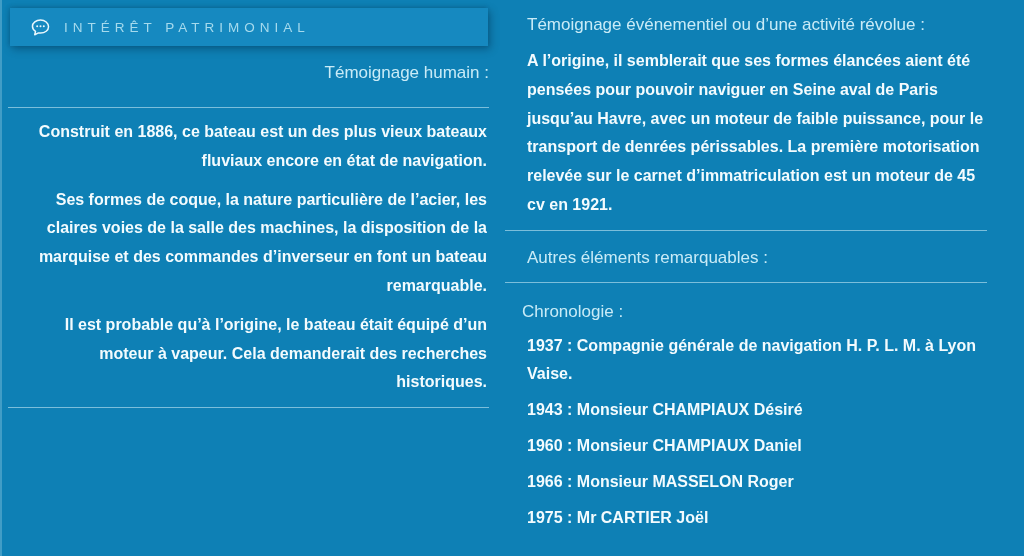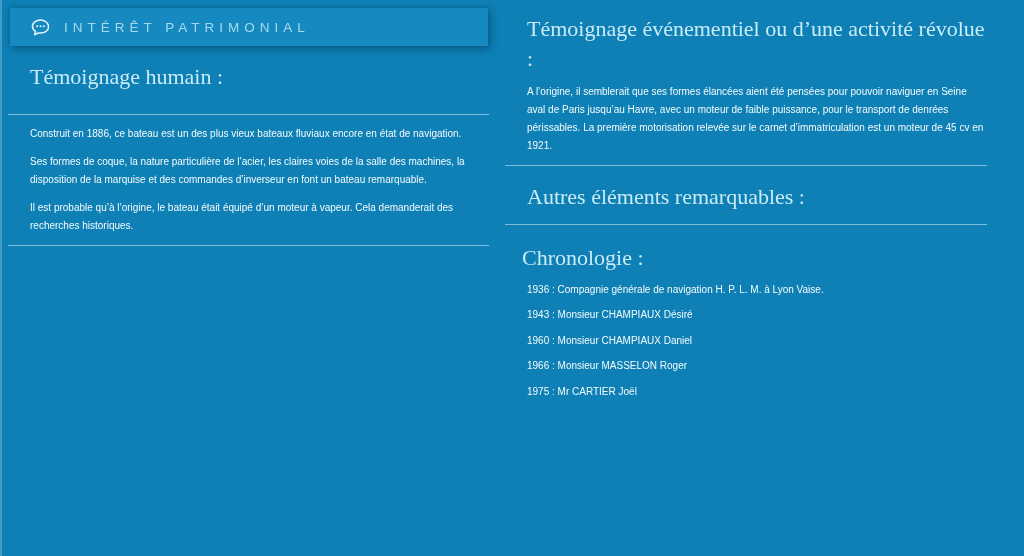--- a/index.html
+++ b/index.html
@@ -13,44 +13,44 @@
     font-family:"Liberation Sans","DejaVu Sans",sans-serif;
     color:var(--body);
     overflow:hidden;
     position:relative;
   }
   .edge-line{
     position:absolute; left:0; top:0; width:2px; height:556px;
     background:rgba(220,242,252,0.25);
   }
   .col{position:absolute; top:0;}
-  .col-left{left:8px; width:481px;}
+  .col-left{left:8px; width:481px;text-align:right;}
   .col-right{left:505px; width:482px;}
   .title-bar{
     margin:8px 0 0 2px;
     width:478px; height:38px;
     background:var(--bar);
     box-shadow:2px 3px 8px rgba(0,45,75,0.45), -1px -1px 4px rgba(0,45,75,0.2);
     display:flex; align-items:center;
     padding-left:20px;
     cursor:pointer;
   }
   .title-bar .bubble{display:flex; align-items:center; margin-right:13px;}
   .title-bar .bar-title{
     color:var(--bartext);
     font-size:13.5px;
     letter-spacing:5px;
     white-space:nowrap;
   }
   h2{
-    font-size:22px; font-weight:400; color:var(--heading);
-    margin:16px 0 0 22px; line-height:1.35;font-family:Liberation Serif, serif;
+    font-size:17px; font-weight:400; color:var(--heading);
+    margin:16px 0 0 22px; line-height:1.35;
   }
   p{
-    font-size:10px; line-height:1.8; font-weight:400;
+    font-size:16px; line-height:1.8; font-weight:700;
     margin:10px 0 10px 22px; margin-right:2px;
   }
   .rule{
     border:none; border-top:1px solid var(--divider);
     margin:0; width:100%;
   }
   .col-left .rule.first{margin-top:22px;}
   .col-left .rule.second{margin-top:7px;}
   .col-right h2.first{margin-top:14px;}
   .col-right .rule.r1{margin-top:8px;}
@@ -94,19 +94,19 @@
   <h2 class="first">Témoignage événementiel ou d’une activité révolue :</h2>
   <p>A l’origine, il semblerait que ses formes élancées aient été pensées pour pouvoir naviguer en Seine aval de Paris jusqu’au Havre, avec un moteur de faible puissance, pour le transport de denrées périssables. La première motorisation relevée sur le carnet d’immatriculation est un moteur de 45 cv en 1921.</p>
 
   <hr class="rule r1">
 
   <h2 class="autres">Autres éléments remarquables :</h2>
 
   <hr class="rule r2">
 
   <h2 class="chrono">Chronologie :</h2>
-  <p class="chrono-item">1936 : Compagnie générale de navigation H. P. L. M. à Lyon Vaise.</p>
+  <p class="chrono-item">1937 : Compagnie générale de navigation H. P. L. M. à Lyon Vaise.</p>
   <p class="chrono-item">1943 : Monsieur CHAMPIAUX Désiré</p>
   <p class="chrono-item">1960 : Monsieur CHAMPIAUX Daniel</p>
   <p class="chrono-item">1966 : Monsieur MASSELON Roger</p>
   <p class="chrono-item">1975 : Mr CARTIER Joël</p>
 
 </div>
 
 </body></html>

